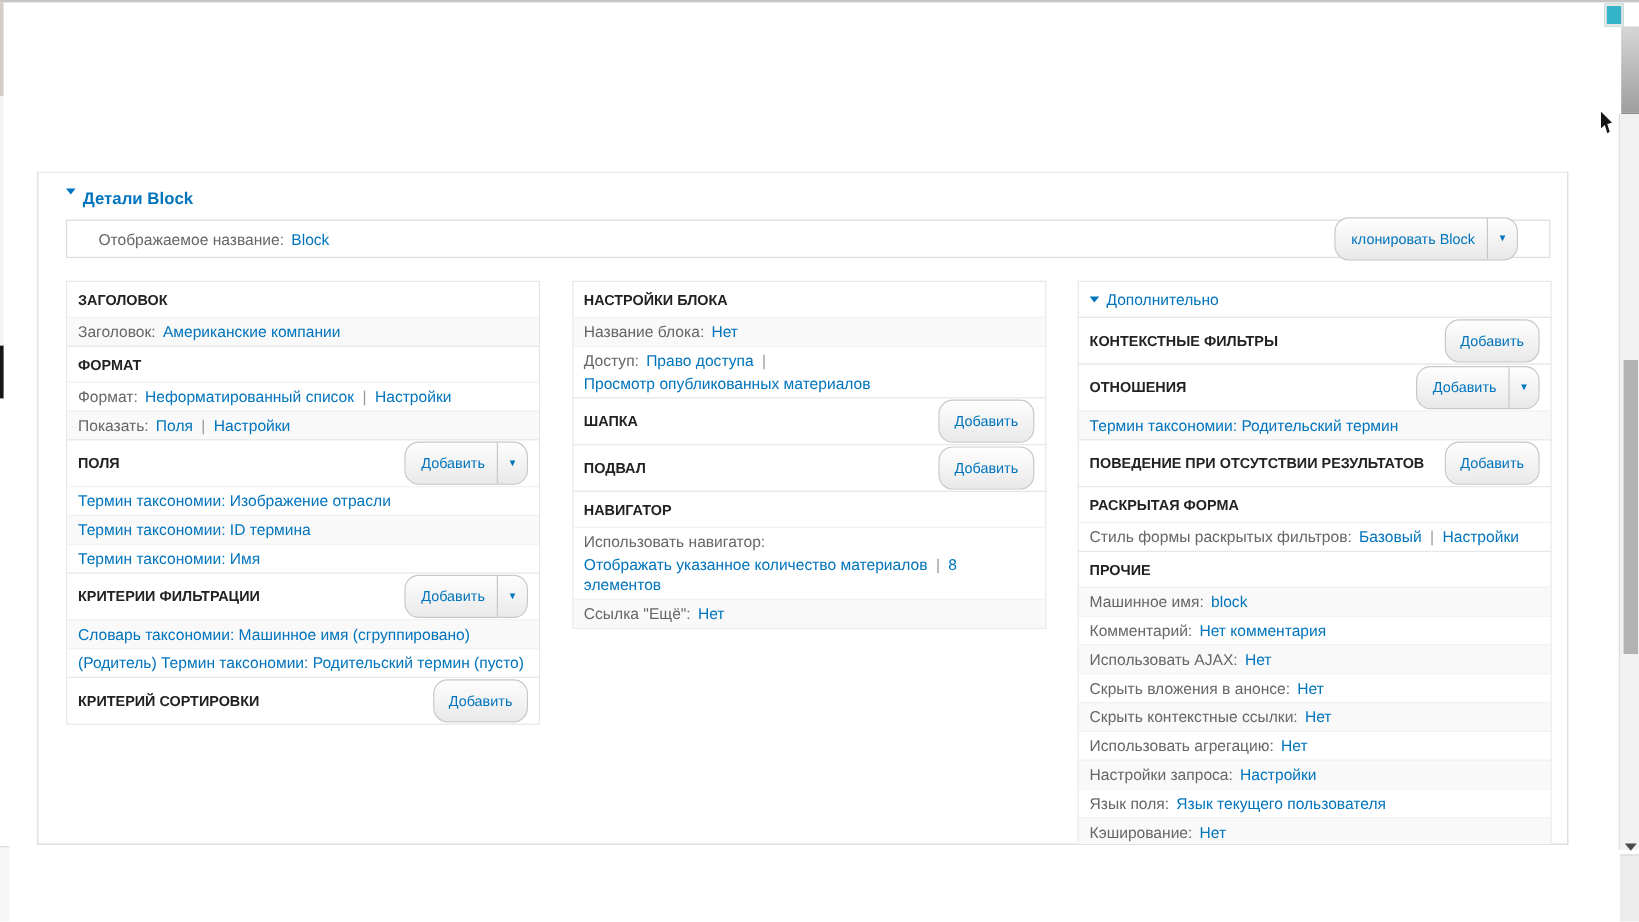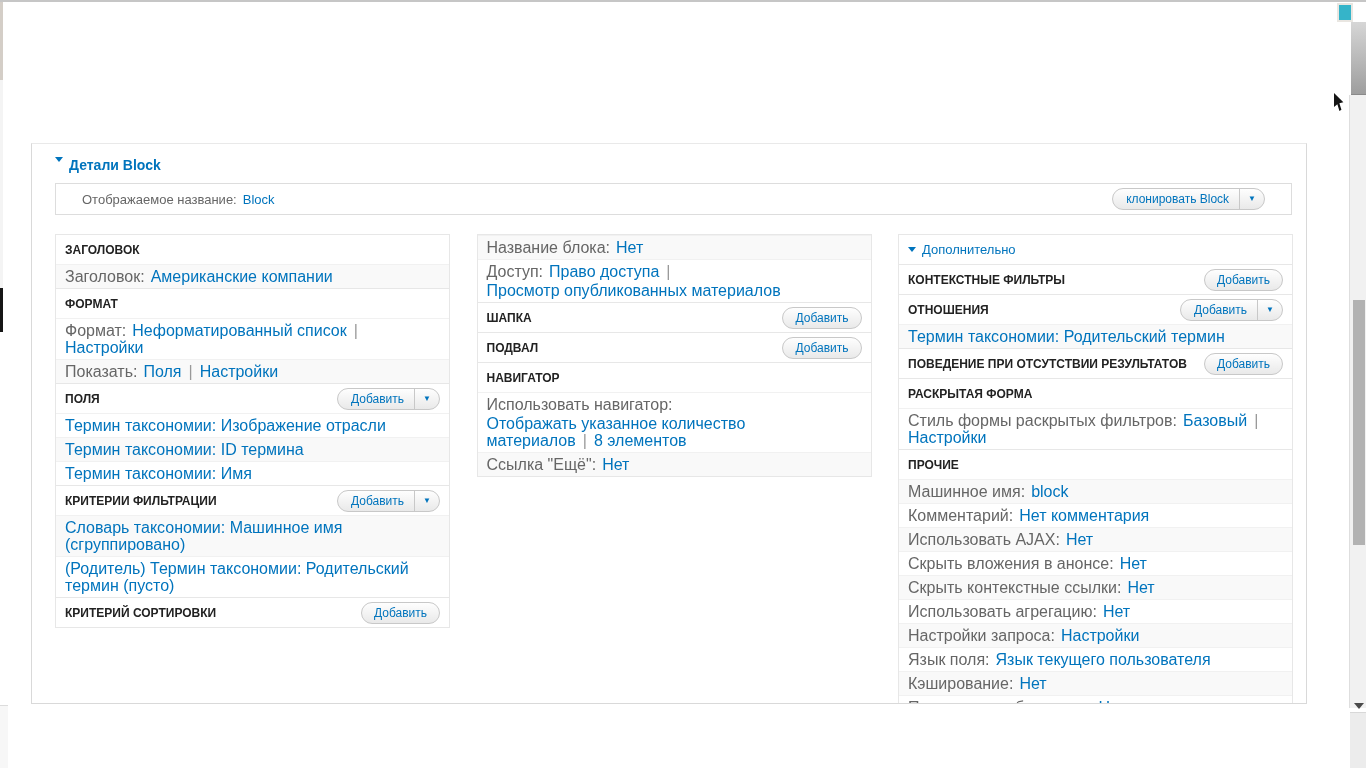--- a/index.html
+++ b/index.html
@@ -29,35 +29,35 @@
   .panel{position:absolute;left:31px;top:143px;width:1276px;height:561px;background:#fff;
     border:1px solid #d9d9d9;border-top-color:#e9e9e9;box-sizing:border-box;overflow:hidden;}
   .details-title{padding:13px 0 10px 23px;font-size:14px;font-weight:bold;color:#0074bd;cursor:pointer;display:flex;}
   .tri{width:0;height:0;border-left:4px solid transparent;border-right:4px solid transparent;border-top:5px solid #0074bd;display:inline-block;margin-right:6px;}
   .name-row{margin:0 14px 0 23px;height:32px;border:1px solid #dddddd;display:flex;align-items:center;justify-content:space-between;padding:0 26px;box-sizing:border-box;background:#fff;}
   .name-left{display:flex;align-items:center;font-size:13px;}
   .lbl{color:#666666;margin-right:6px;}
   .lnk{color:#0074bd;cursor:pointer;}
   .sep{color:#999999;margin:0 7px;}
   
-  .pill{display:inline-flex;align-items:center;height:22px;border:1px solid #c8c8c8;border-radius:12px;
+  .pill{display:inline-flex;align-items:center;height:36px;border:1px solid #c8c8c8;border-radius:12px;
     background:linear-gradient(#fefefe,#e9e9e9);padding:0 12px;font-size:12px;color:#0074bd;cursor:pointer;white-space:nowrap;box-sizing:border-box;flex-shrink:0;}
   .pill.split{padding:0;}
   .pill.split .pill-label{padding:0 10px 0 13px;}
   .pill-div{width:1px;align-self:stretch;background:#c8c8c8;}
   .pill-arrow{padding:0 8px;font-size:8px;color:#0074bd;line-height:1;}
   
   .columns{display:flex;justify-content:space-between;align-items:flex-start;margin:19px 13px 0 23px;}
   .col{width:395px;display:flex;flex-direction:column;border-radius:22px;}
   .bucket{border:1px solid #e7e7e7;background:#fff;margin-top:-1px;box-sizing:border-box;}
   .col .bucket:first-child{margin-top:0;}
   .bucket-title{display:flex;align-items:center;justify-content:space-between;min-height:29px;padding:1px 9px;box-sizing:border-box;}
   .bt-text{font-weight:bold;font-size:12px;color:#222222;letter-spacing:0;}
   .adv-link{color:#0074bd;font-size:13px;cursor:pointer;display:inline-flex;align-items:center;}
-  .row{border-top:1px solid #f1f1f1;padding:3px 9px;font-size:16px;line-height:17px;background:#fff;}
+  .row{border-top:1px solid #f1f1f1;padding:3px 9px;font-size:13px;line-height:17px;background:#fff;}
   .row.alt{background:#f9f9f9;}
   .line + .line{margin-top:2px;}
 </style>
 </head>
 <body>
 
 <div class="top-hairline"></div>
 <div class="left-sliver-1"></div>
 <div class="left-sliver-2"></div>
 <div class="left-sliver-3"></div>
@@ -150,20 +150,23 @@
           <div class="bucket-title">
             <span class="bt-text">КРИТЕРИЙ СОРТИРОВКИ</span>
             <span class="pill">
               <span class="pill-label">Добавить</span>
             </span>
           </div>
         </div>
       </div>
       <div class="col">
         <div class="bucket">
+          <div class="bucket-title">
+            <span class="bt-text">НАСТРОЙКИ БЛОКА</span>
+          </div>
           <div class="row alt">
             <div class="line"><span class="lbl">Название блока:</span><a class="lnk">Нет</a></div>
           </div>
           <div class="row">
             <div class="line"><span class="lbl">Доступ:</span><a class="lnk">Право доступа</a><span class="sep">|</span></div>
             <div class="line"><a class="lnk">Просмотр опубликованных материалов</a></div>
           </div>
         </div>
         <div class="bucket">
           <div class="bucket-title">

